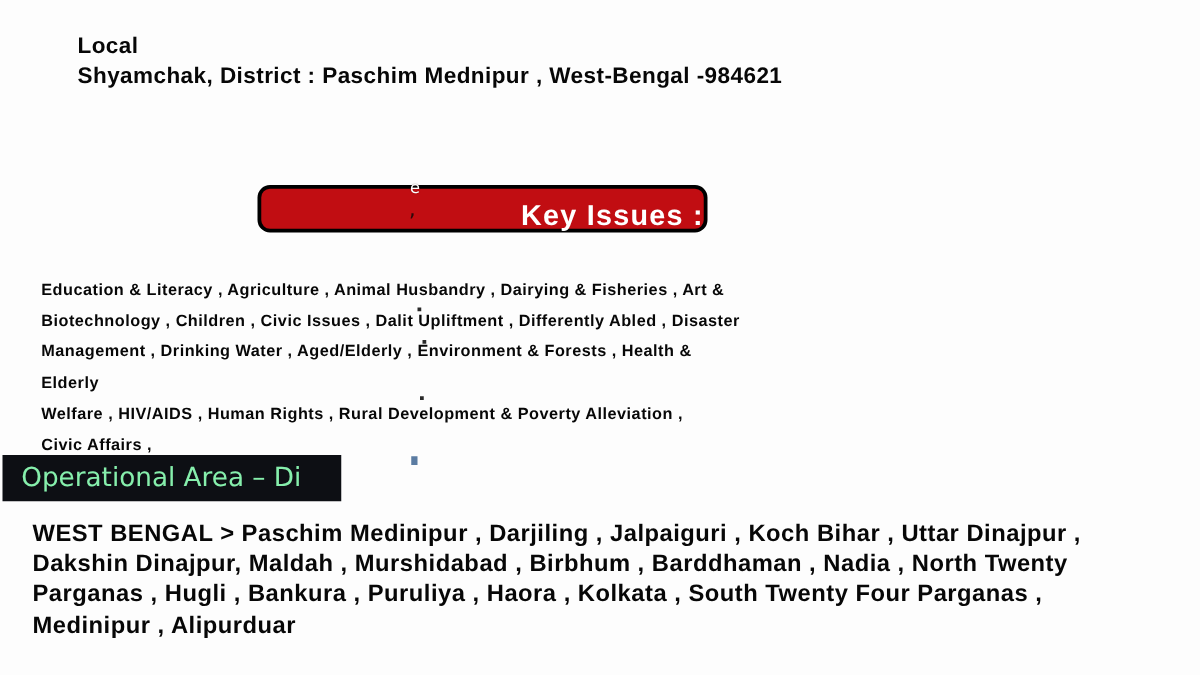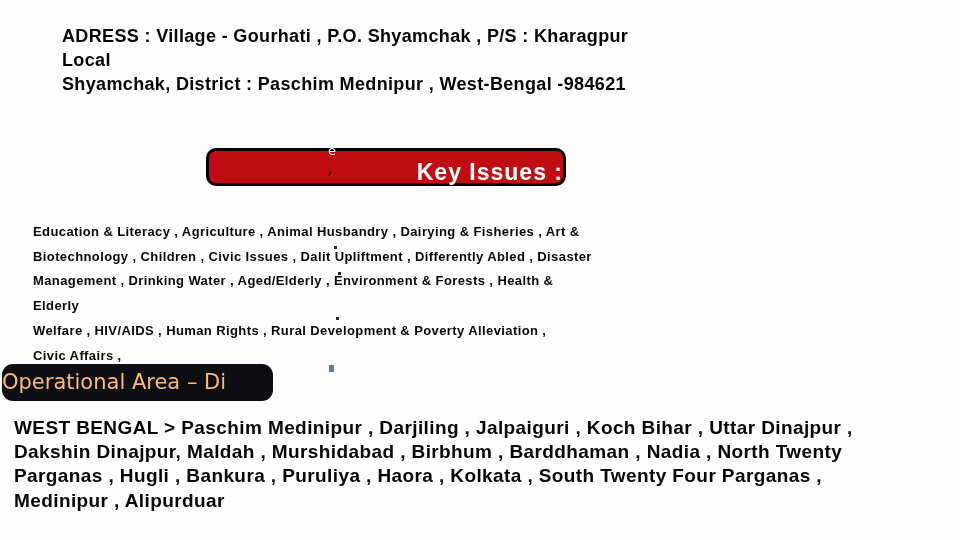--- a/index.html
+++ b/index.html
@@ -74,40 +74,41 @@
     left: 33px;
     top: 220px;
     font-size: 13px;
     line-height: 24.7px;
     letter-spacing: 0.4px;
     white-space: nowrap;
     z-index: 1;
   }
   .coverage-block {
     position: absolute;
-    left: 14px;
+    left: 26px;
     top: 416px;
     font-size: 19px;
     line-height: 24.2px;
     letter-spacing: 0.4px;
     white-space: nowrap;
   }
   .op-area-chip {
     position: absolute;
     left: 2px;
     top: 364px;
     width: 271px;
     height: 37px;
     background: #0d0f14;
-    border-radius: 11px;
+    border-radius: 0;
     z-index: 2;
-    color: #fdba74;
+    color: #86efac;
     font-family: "DejaVu Sans", sans-serif;
     font-size: 21px;
     line-height: 37px;
+    padding-left: 15px;
     box-sizing: border-box;
     white-space: nowrap;
     overflow: hidden;
     cursor: pointer;
   }
   .artifact-dot {
     position: absolute;
     width: 3px;
     height: 3px;
     background: #2a2a2a;
@@ -125,21 +126,20 @@
     background: #5b7ca2;
     z-index: 3;
   }
 </style>
 </head>
 <body>
 
 <div class="stage">
 
   <div class="address-block bold-text">
-    <div>ADRESS : Village - Gourhati , P.O. Shyamchak , P/S : Kharagpur</div>
     <div>Local</div>
     <div>Shyamchak, District : Paschim Mednipur , West-Bengal -984621</div>
   </div>
 
   <div class="key-issues-btn">
     <span>Key Issues :</span>
   </div>
 
   <span class="stray-e">e</span>
   <span class="stray-hook">‚</span>

